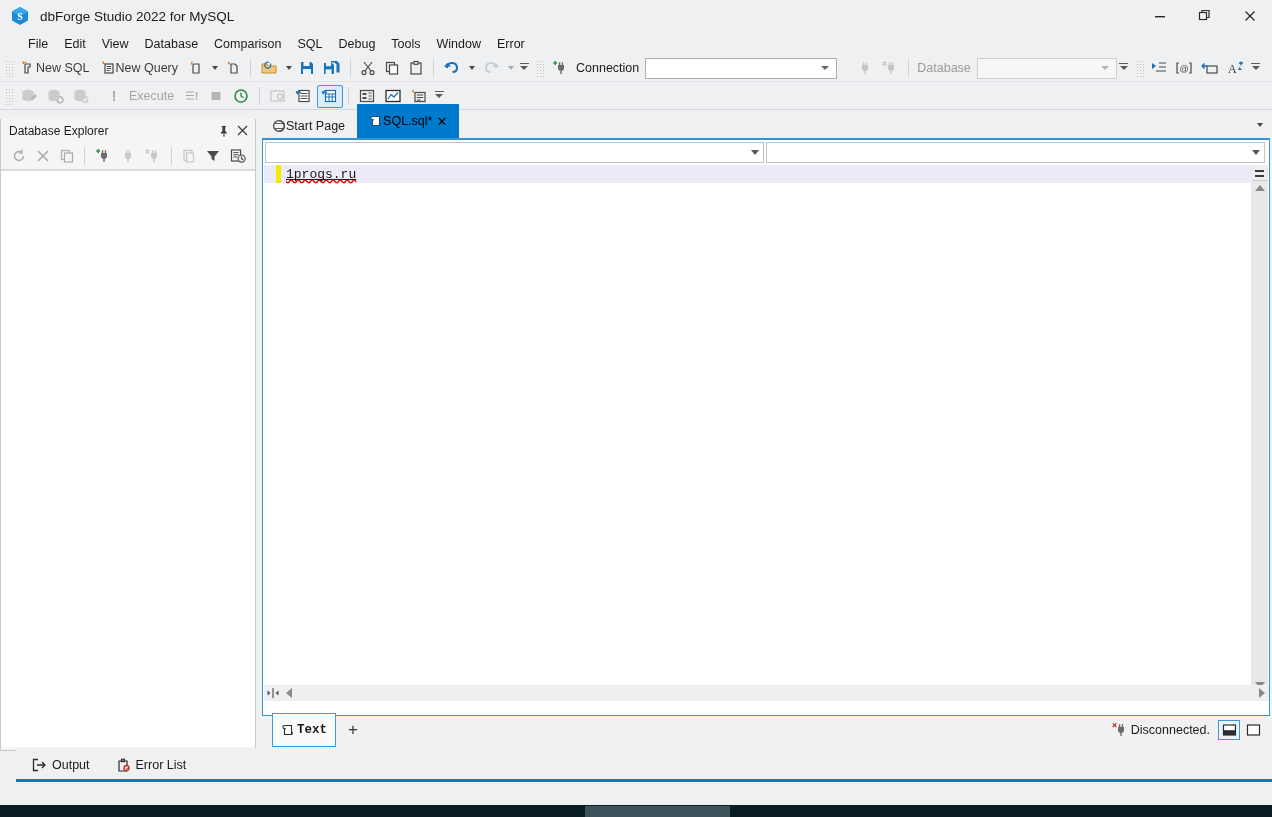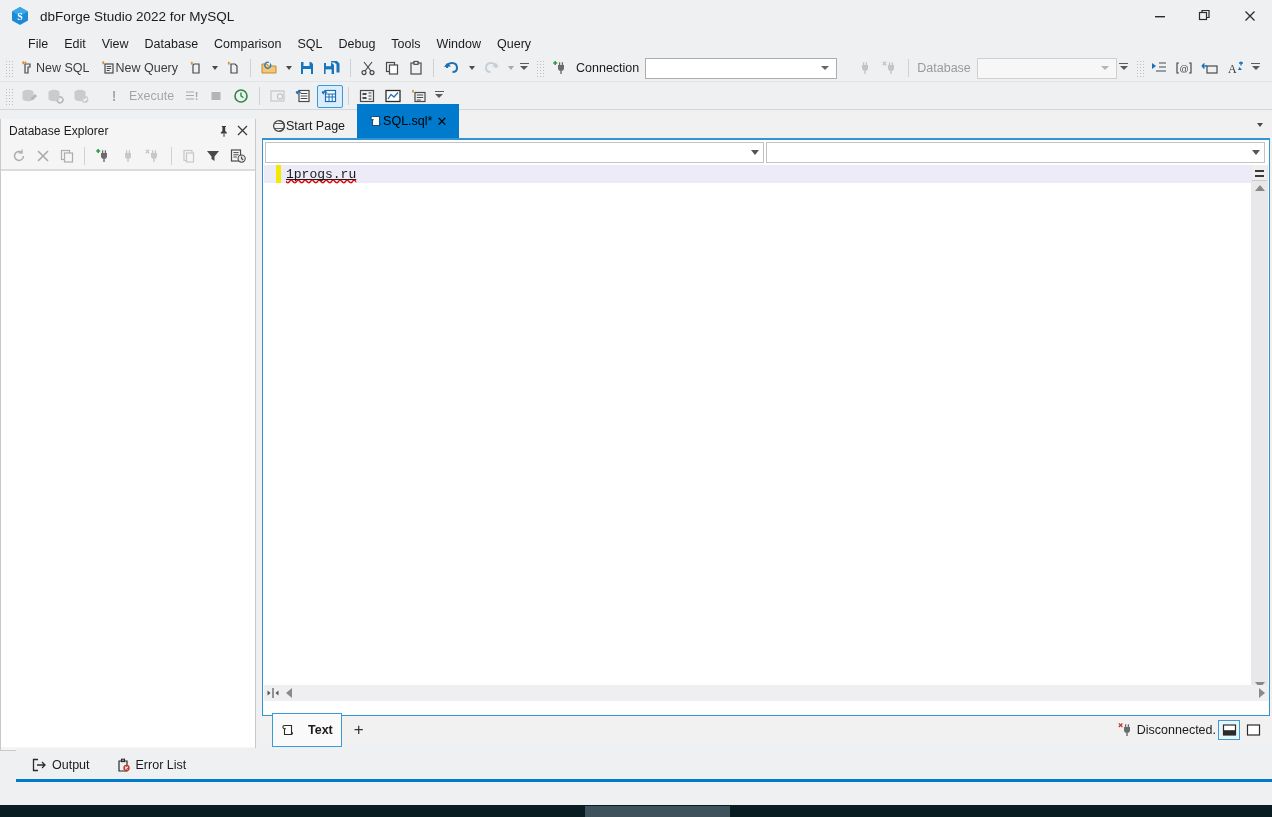--- a/index.html
+++ b/index.html
@@ -145,26 +145,26 @@
     background: #efeff1; display: flex; align-items: center;
   }
   .split-grip { width: 18px; height: 14px; display: flex; align-items: center; justify-content: center; }
   .hs-arrow-l { border-top: 5px solid transparent; border-bottom: 5px solid transparent; border-right: 6px solid #8a8a8a; margin-left: 4px; }
   .hs-arrow-r { border-top: 5px solid transparent; border-bottom: 5px solid transparent; border-left: 6px solid #8a8a8a; margin-right: 4px; }
   .doc-footer {
     position: absolute; left: 0; bottom: 0; width: 1012px; height: 28px;
     display: flex; align-items: center; background: #f1f1f2;
   }
   .result-tab {
-    height: 22px; display: flex; align-items: center; gap: 13px; padding: 16px 8px;
-    background: #fafafa; border: 1px solid #3b9ad9; font-size: 12.5px; font-weight: bold; margin-left: 12px;
+    height: 22px; display: flex; align-items: center; gap: 2px; padding: 16px 8px;
+    background: #fafafa; border: 1px solid #3b9ad9; font-size: 12.5px; font-weight: bold; margin-left: 12px; font-family: Liberation Mono, monospace;
   }
   .add-tab { width: 22px; height: 22px; display: flex; align-items: center; justify-content: center; font-size: 17px; color: #333; margin-left: 6px; }
   .footer-right { margin-left: auto; display: flex; align-items: center; gap: 2px; padding-right: 8px; }
-  .conn-state { font-size: 12.5px; color: #1b1b1b; margin-right: 0; }
+  .conn-state { font-size: 12.5px; color: #1b1b1b; margin-right: 6px; }
   .layout-btn { width: 22px; height: 20px; display: flex; align-items: center; justify-content: center; border: 1px solid transparent; }
   .layout-btn.on { border-color: #3b9ad9; background: #e9f4fc; }
 
   
   .dock-bottom {
     position: absolute; left: 16px; top: 748px; width: 1272px; height: 34px;
     background: #eff0f2; display: flex; align-items: flex-start; padding-top: 6px;
   }
   .bdock-tab {
     height: 21px; display: flex; align-items: center; gap: 5px; padding: 0 10px 0 8px;
@@ -222,21 +222,21 @@
   <div class="menubar">
     <div class="menu-item">File</div>
     <div class="menu-item">Edit</div>
     <div class="menu-item">View</div>
     <div class="menu-item">Database</div>
     <div class="menu-item">Comparison</div>
     <div class="menu-item">SQL</div>
     <div class="menu-item">Debug</div>
     <div class="menu-item">Tools</div>
     <div class="menu-item">Window</div>
-    <div class="menu-item">Query</div>
+    <div class="menu-item">Error</div>
   </div>
 
   <div class="toolbar row1">
     <div class="grip"></div>
 
     <div class="tb-btn labeled">
       <span>
         <svg width="16" height="16" viewBox="0 0 16 16">
           <path d="M5 4 h5 v3 h-2 v6 h-3 z" fill="none" stroke="#4a4a4a" stroke-width="1.2"></path>
           <path d="M2.5 2 l1.6 1.6 M4.1 2 l-1.6 1.6 M3.3 1.3 v3" stroke="#e08b20" stroke-width="1.1"></path>

